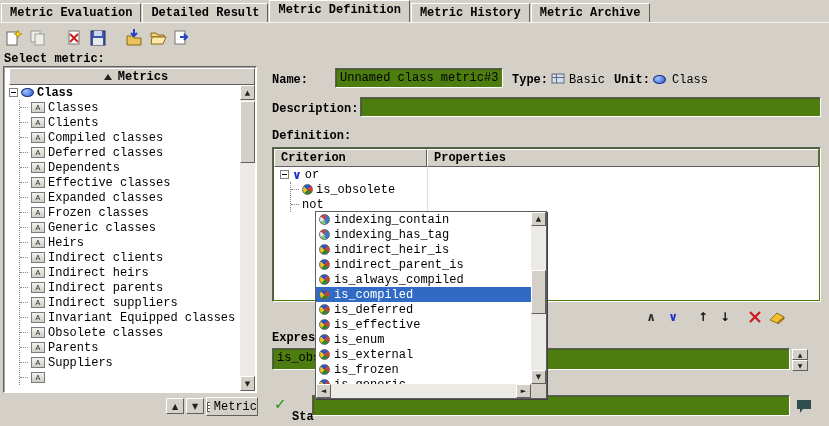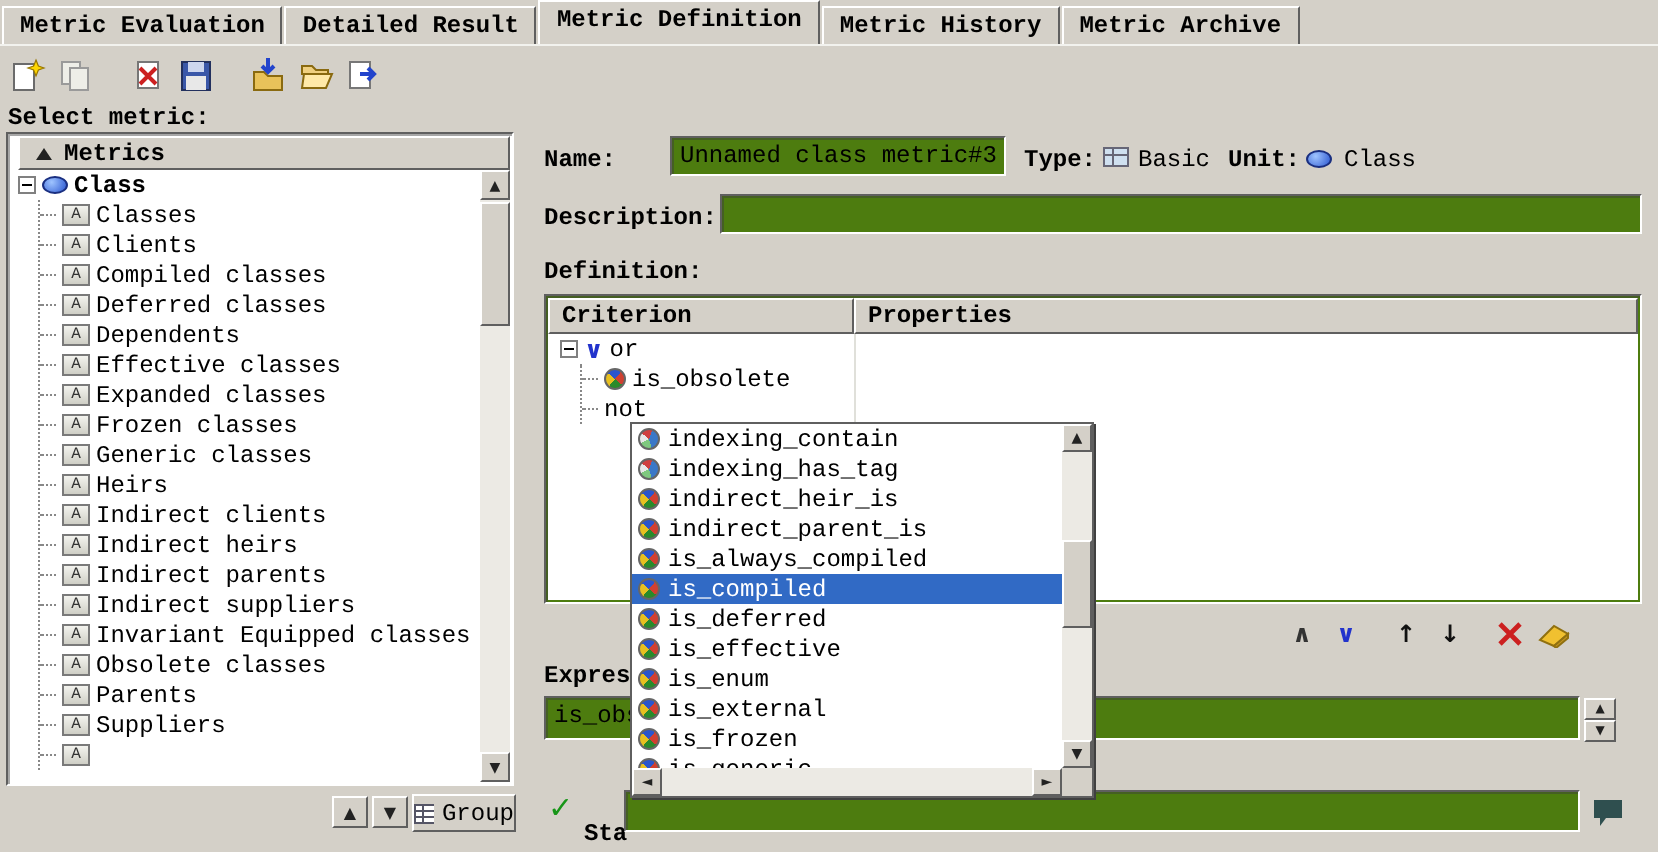--- a/index.html
+++ b/index.html
@@ -23,21 +23,21 @@
              background:#d4d0c8; border-top:1px solid #f2f2ee; }
 
   
   .toolbar { position:absolute; left:2px; top:25px; height:26px; display:flex; align-items:center; }
   .tbtn { width:24px; height:24px; display:flex; align-items:center; justify-content:center; }
   .tgap { width:12px; }
 
   
   .tree-box { position:absolute; left:3px; top:66px; width:254px; height:327px; }
   .tree-head { position:absolute; left:5px; top:1px; right:1px; height:17px; display:flex; align-items:center;
-               gap:6px; padding-left:8px; font-weight:bold; }
+               gap:6px; padding-left:8px; font-weight:bold;justify-content:center; }
   .sort-tri { width:0; height:0; border-left:4px solid transparent; border-right:4px solid transparent;
               border-bottom:6px solid #222; }
   .tree-view { position:absolute; left:1px; top:18px; right:16px; bottom:1px; background:#fff; overflow:hidden; }
   .trow { height:15px; display:flex; align-items:center; white-space:nowrap; gap:3px; }
   .tchildren { margin-left:14px; border-left:1px dotted #888; }
   .tchild::before { content:""; width:8px; border-top:1px dotted #888; flex:0 0 8px; }
   .expander { width:9px; height:9px; background:#fff; border:1px solid #808080; position:relative; flex:0 0 9px; }
   .expander::after { content:""; position:absolute; left:1px; right:1px; top:3px; border-top:1px solid #000; }
   .ellipse { width:13px; height:9px; border-radius:50%; border:1px solid #1a2f80; flex:0 0 13px;
              background:radial-gradient(circle at 35% 30%, #9fc4ff, #2b57d0); }
@@ -247,21 +247,21 @@
   </div>
 </div>
 
 <div class="sb-btn under-tree-btn" style="left:166px; top:398px;">▲</div>
 <div class="sb-btn under-tree-btn" style="left:186px; top:398px;">▼</div>
 <div class="group-btn raised">
   <svg width="12" height="10">
     <rect x="0.5" y="0.5" width="11" height="9" fill="#fff" stroke="#556"></rect>
     <path d="M0.5 3.5 h11 M0.5 6.5 h11 M4.5 0.5 v9" stroke="#556"></path>
   </svg>
-  <span>Group</span>
+  <span>Metric</span>
 </div>
 
 <div class="abs lblrow" style="left:272px; top:73px;">Name:</div>
 <div class="abs sunken field" style="left:335px; top:68px; width:168px; height:20px;">Unnamed class metric#3</div>
 <div class="abs lblrow" style="left:512px; top:73px;">Type:</div>
 <svg class="abs" style="left:551px; top:72px;" width="14" height="12">
   <rect x="1" y="2" width="12" height="9" fill="#cfe0f0" stroke="#667"></rect>
   <path d="M1 5.5 h12 M5.5 2 v9" stroke="#667"></path>
 </svg>
 <div class="abs" style="left:569px; top:73px;">Basic</div>

